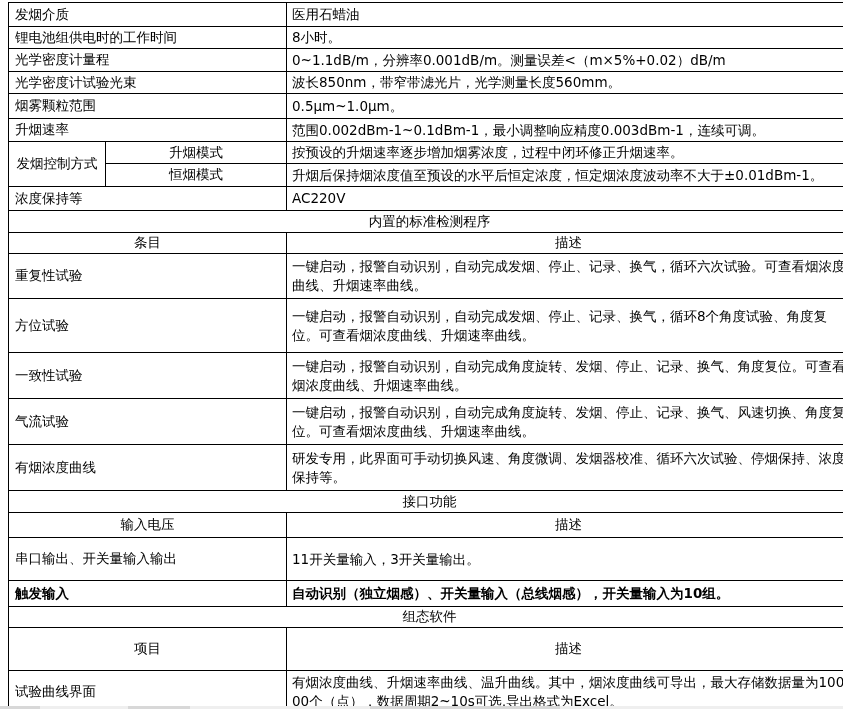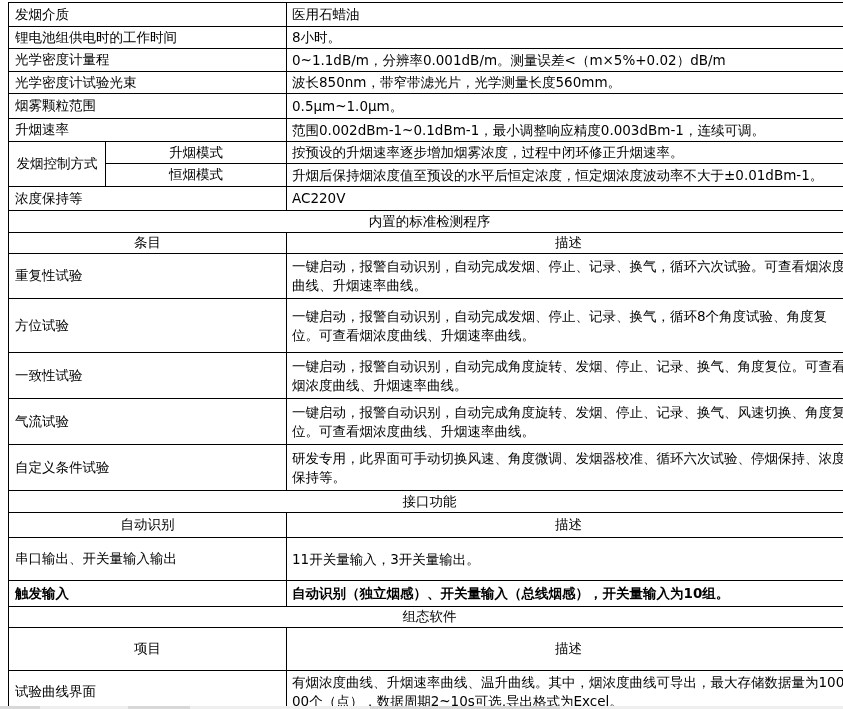--- a/index.html
+++ b/index.html
@@ -90,29 +90,29 @@
     </tr>
     <tr class="h46">
       <td class="label" colspan="2">一致性试验</td>
       <td class="value">一键启动，报警自动识别，自动完成角度旋转、发烟、停止、记录、换气、角度复位。可查看烟浓度曲线、升烟速率曲线。</td>
     </tr>
     <tr class="h46">
       <td class="label" colspan="2">气流试验</td>
       <td class="value">一键启动，报警自动识别，自动完成角度旋转、发烟、停止、记录、换气、风速切换、角度复位。可查看烟浓度曲线、升烟速率曲线。</td>
     </tr>
     <tr class="h46">
-      <td class="label" colspan="2">自定义条件试验</td>
+      <td class="label" colspan="2">有烟浓度曲线</td>
       <td class="value">研发专用，此界面可手动切换风速、角度微调、发烟器校准、循环六次试验、停烟保持、浓度保持等。</td>
     </tr>
 
     <tr class="h22">
       <td class="sec" colspan="3">接口功能</td>
     </tr>
     <tr class="h25">
-      <td class="hdr" colspan="2">自动识别</td>
+      <td class="hdr" colspan="2">输入电压</td>
       <td class="hdr">描述</td>
     </tr>
     <tr class="h43">
       <td class="label" colspan="2">串口输出、开关量输入输出</td>
       <td class="value">11开关量输入，3开关量输出。</td>
     </tr>
     <tr class="h26">
       <td class="label" colspan="2">触发输入</td>
       <td class="value">自动识别（独立烟感）、开关量输入（总线烟感），开关量输入为10组。</td>
     </tr>

